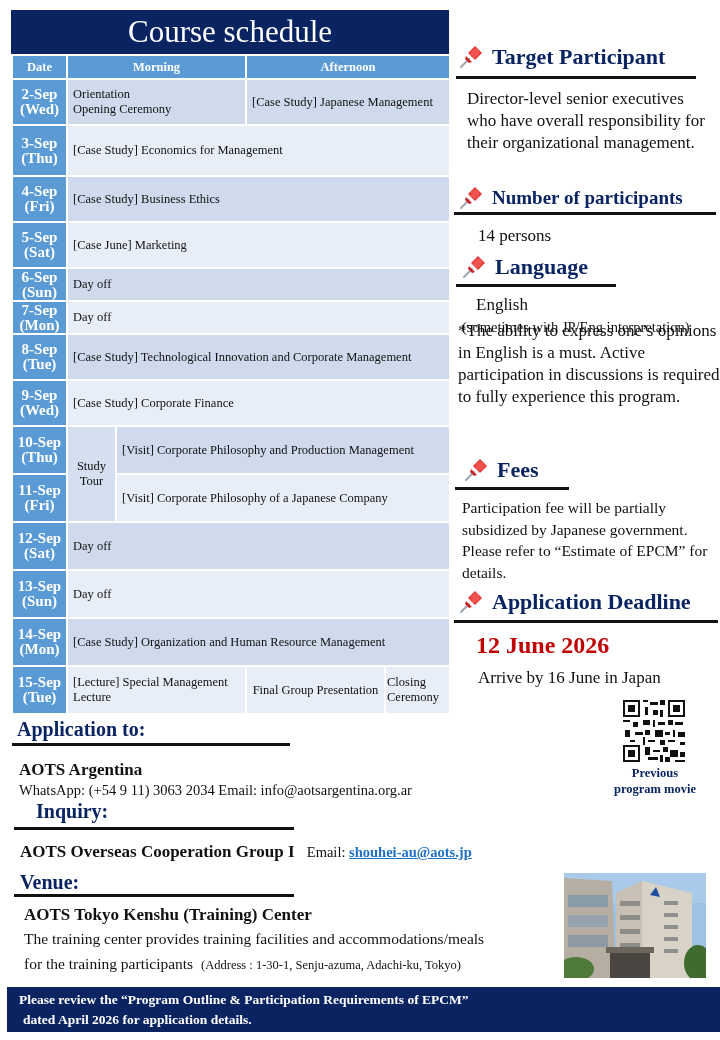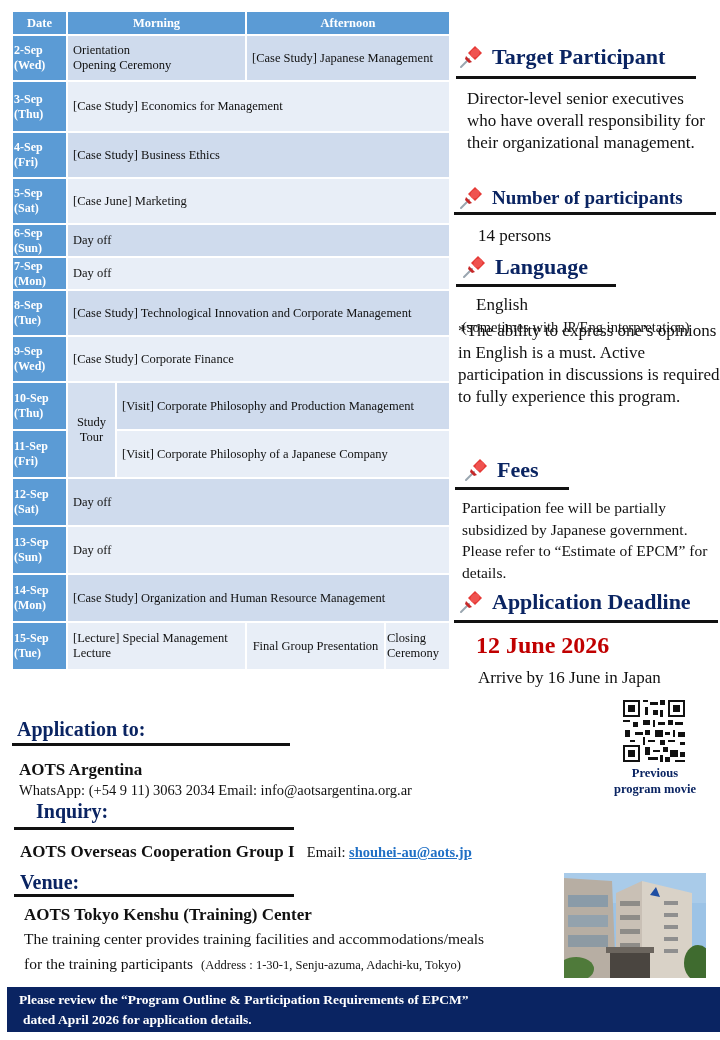--- a/index.html
+++ b/index.html
@@ -12,22 +12,22 @@
     height: 44px; background: #0a2462; color: #fff;
     font-size: 31px; text-align: center; line-height: 44px;
   }
   .grid { width: 438px; border-collapse: collapse; table-layout: fixed; }
   .grid td { border: 2px solid #ffffff; font-size: 12.5px; line-height: 15px; vertical-align: middle; }
   .grid .hdr td {
     background: #5b9bd5; color: #fff; font-weight: bold; text-align: center;
     height: 24px; font-size: 12.5px;
   }
   .grid td.date {
-    background: #5b9bd5; color: #fff; font-weight: bold; text-align: left;
-    font-size: 12px; line-height: 15px; padding: 0 1px;
+    background: #5b9bd5; color: #fff; font-weight: bold; text-align: center;
+    font-size: 15px; line-height: 15px; padding: 0 1px;
   }
   .grid td.c { padding: 2px 5px; }
   .grid tr.odd td.c { background: #cfdbed; }
   .grid tr.even td.c { background: #e8eef7; }
   .grid td.tour { background: #d4dfef; text-align: center; }
   .grid td.center { text-align: center; }
   .grid td.tight { padding: 2px 1px; }
 
   
   .sec-head {
@@ -61,20 +61,21 @@
 
   .footer {
     position: absolute; left: 7px; top: 987px; width: 713px; height: 45px; background: #0a2462;
     color: #fff; font-weight: bold; font-size: 13.5px; line-height: 20px; padding: 3px 0 0 12px;
   }
 </style>
 </head>
 <body>
 
 <div class="sched">
+  <div class="sched-title">Course schedule</div>
   <table class="grid">
     <colgroup>
       <col style="width:55px">
         <col style="width:49px">
         <col style="width:130px">
         <col style="width:139px">
         <col style="width:65px">
     </colgroup>
     <tbody>
         <tr class="hdr">

